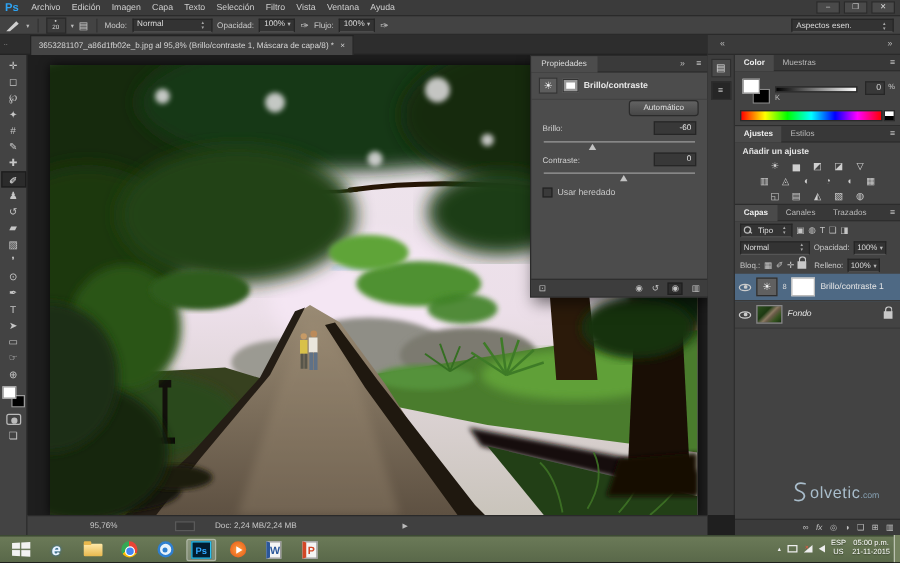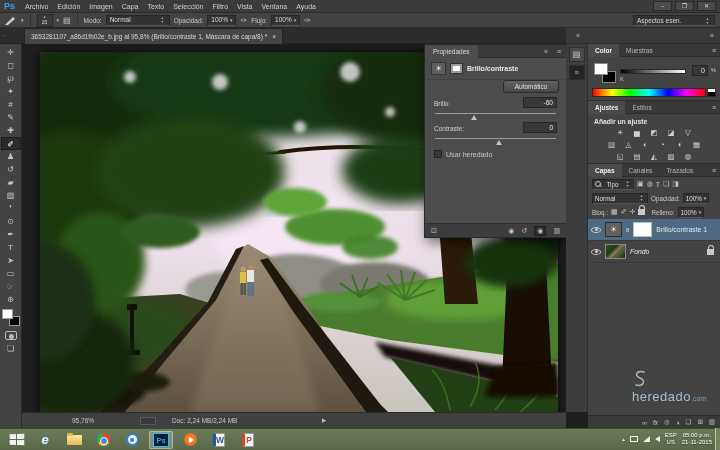--- a/index.html
+++ b/index.html
@@ -510,21 +510,21 @@
       </div>
       <div class="layer-row">
         <span class="eye"></span>
         <span class="layer-img-thumb"></span>
         <span class="layer-name" style="font-style:italic">Fondo</span>
         <span class="lock-icon"></span>
       </div>
       <div id="watermark">
         <svg width="16" height="20" style="vertical-align:-6px">
           <path d="M12,3 C4,1 2,7 8,9 C14,11 12,18 4,16" stroke="#a9bdcb" stroke-width="1.4" fill="none" stroke-linecap="round"></path>
-        </svg><span class="wm-name">heredado</span><span class="wm-tld">.com</span>
+        </svg><span class="wm-name">olvetic</span><span class="wm-tld">.com</span>
       </div>
       <div id="layers-footer">
         <span>∞</span>
         <span style="font-style:italic">fx</span>
         <span>◎</span>
         <span>◑</span>
         <span>❑</span>
         <span>⊞</span>
         <span>▥</span>
       </div>

